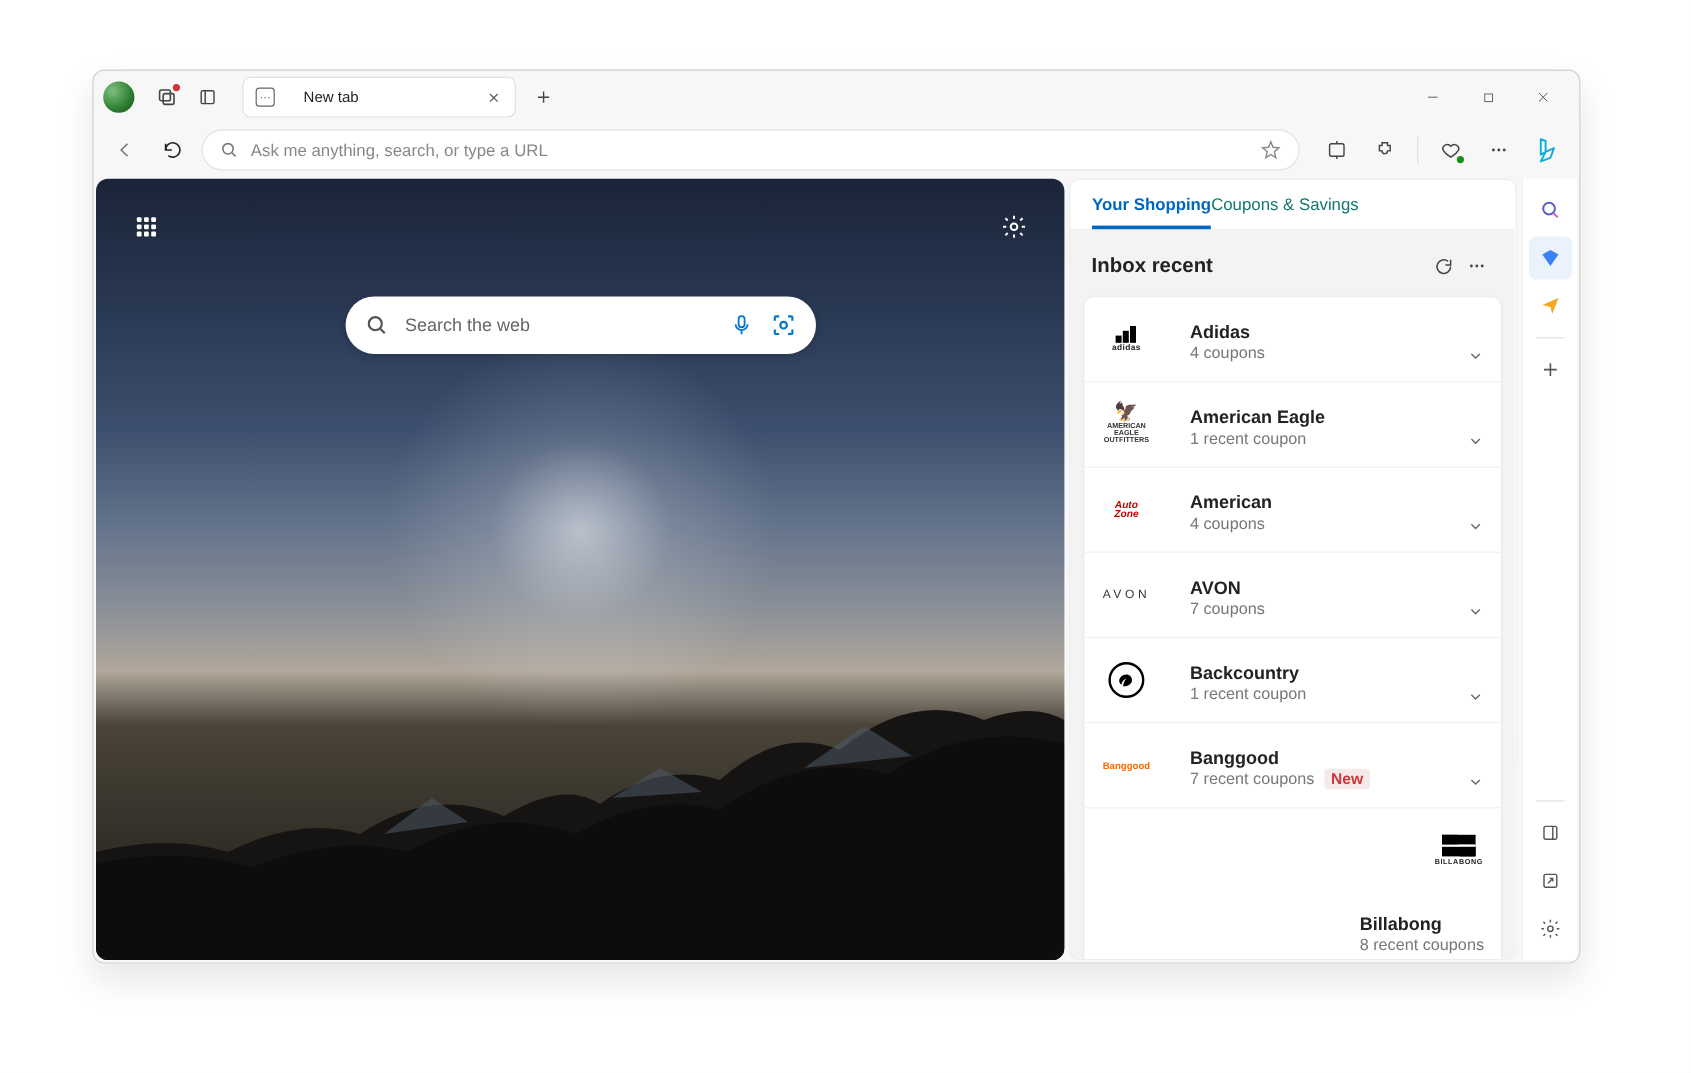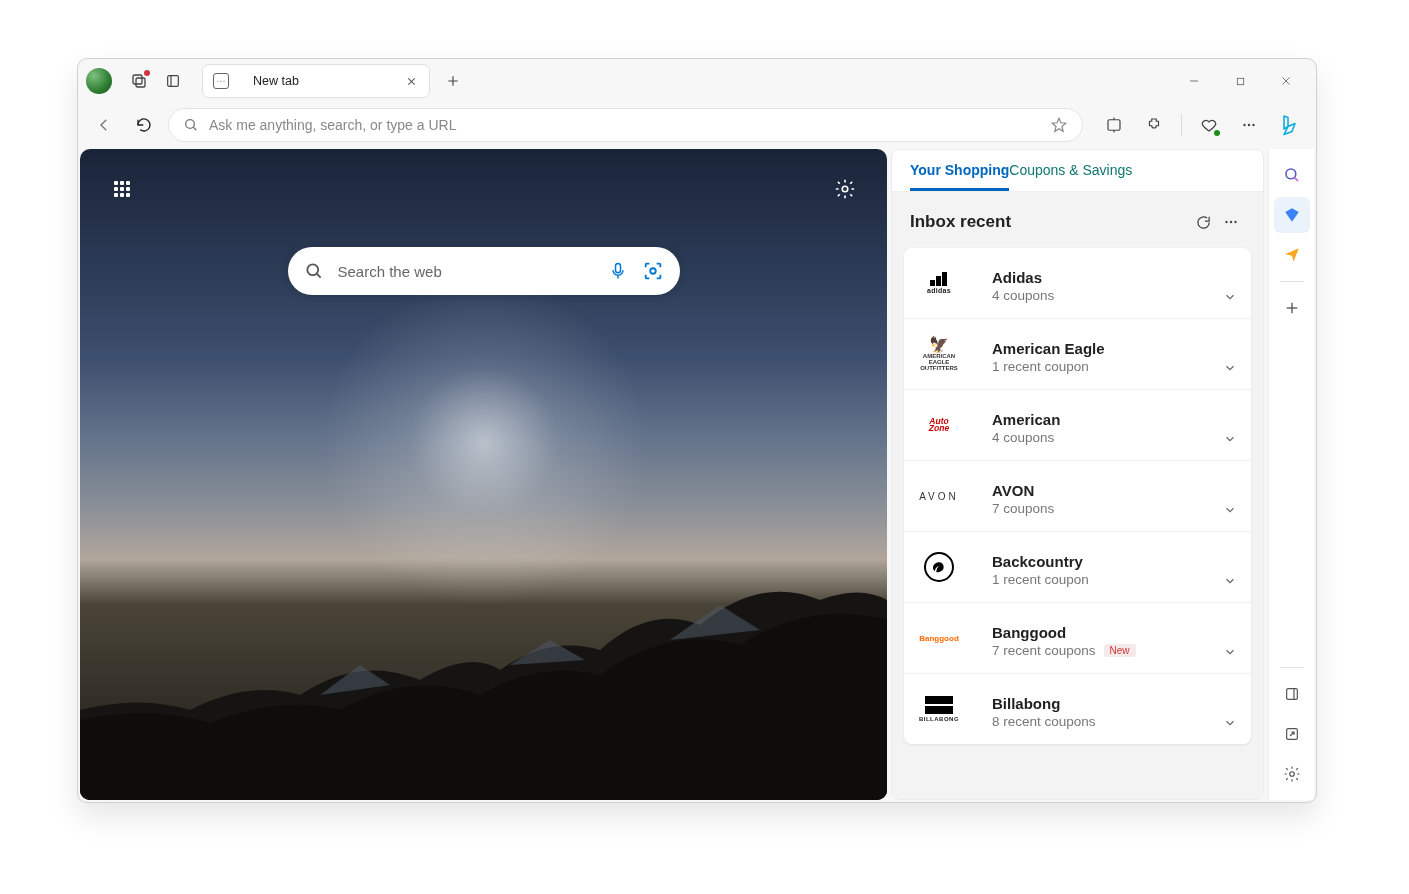--- a/index.html
+++ b/index.html
@@ -64,26 +64,26 @@
 .panel-body::-webkit-scrollbar { width: 14px; }
 .panel-body::-webkit-scrollbar-thumb { background: #bdbdbd; border: 3px solid #f3f3f3; border-radius: 8px; }
 .panel-body::-webkit-scrollbar-track { background: #f3f3f3; }
 
 .section-header { display: flex; align-items: center; padding: 16px 18px 12px; }
 .section-title { font-size: 17px; font-weight: 600; color: #222; flex: 1; }
 .section-btn { width: 28px; height: 28px; display: flex; align-items: center; justify-content: center; color: #444; }
 
 .coupon-list { background: #fff; margin: 0 12px 12px; border-radius: 8px; box-shadow: 0 1px 3px rgba(0,0,0,0.08); overflow: hidden; }
 .coupon-item { display: flex; align-items: flex-end; padding: 14px 14px; gap: 32px; border-bottom: 1px solid #f1f1f1; }
-.coupon-item:last-child { border-bottom: none; }
+.coupon-item:last-child { border-bottom: none; flex-direction: column; }
 .brand-logo { width: 42px; height: 42px; display: flex; align-items: center; justify-content: center; font-size: 8px; text-align: center; color: #222; }
 .brand-info { flex: 1; }
 .brand-name { font-size: 15px; font-weight: 600; color: #222; }
 .brand-sub { font-size: 13.5px; color: #777; display: inline-block; }
-.new-badge { display: inline-block; font-size: 10px; color: #d13438; background: #f5eaea; padding: 1px 6px; border-radius: 3px; margin-left: 8px; vertical-align: middle; }
+.new-badge { display: inline-block; font-size: 13px; color: #d13438; background: #f5eaea; padding: 1px 6px; border-radius: 3px; margin-left: 8px; vertical-align: middle; font-weight: bold; }
 .chevron { color: #666; }
 
 .sidebar-strip { width: 46px; background: #fff; border-left: 1px solid #eee; display: flex; flex-direction: column; align-items: center; padding: 8px 0; gap: 4px; }
 .side-btn { width: 36px; height: 36px; display: flex; align-items: center; justify-content: center; border-radius: 6px; color: #555; }
 .side-btn.active { background: #eaf2fb; }
 .side-sep { width: 24px; height: 1px; background: #e0e0e0; margin: 4px 0; }
 .side-spacer { flex: 1; }
 
 
 .logo-adidas { display:flex; flex-direction:column; align-items:center; gap:1px;}

